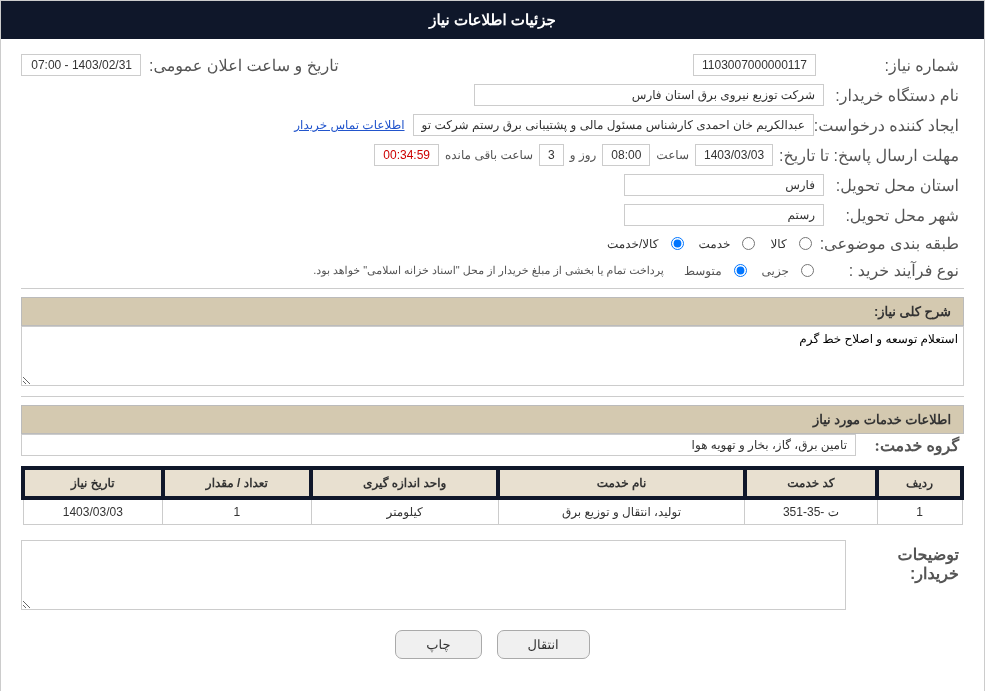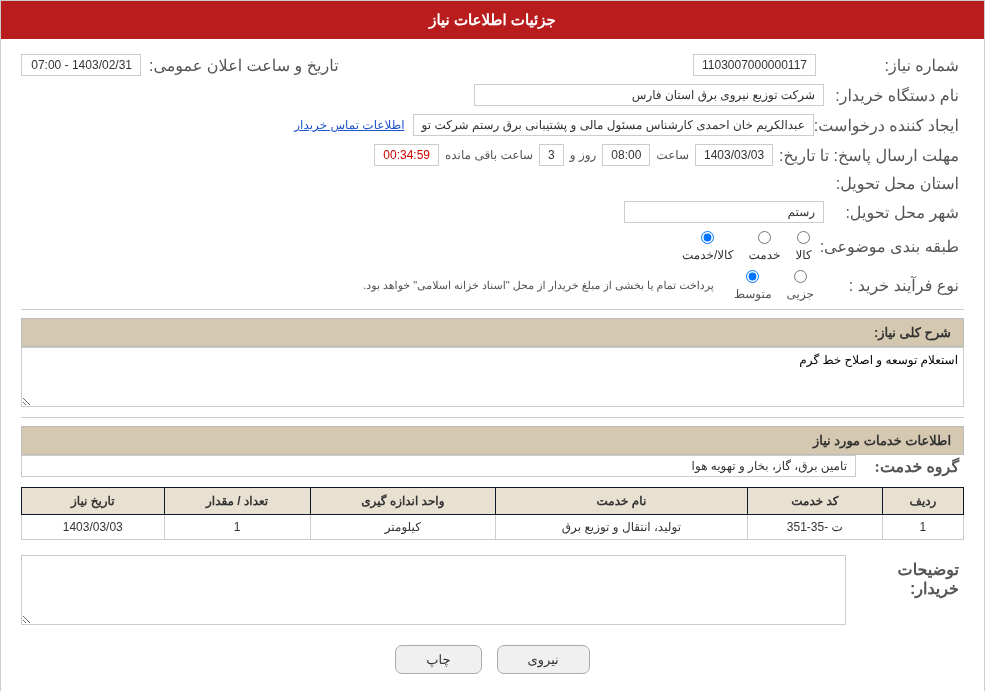--- a/index.html
+++ b/index.html
@@ -10,21 +10,21 @@
       font-size: 13px;
       color: #333;
     }
     .page-container {
       max-width: 985px;
       margin: 0 auto;
       background: #fff;
       border: 1px solid #ccc;
     }
     .page-header {
-      background: #b91c1c;
+      background: #0f172a;
       color: #fff;
       text-align: center;
       padding: 10px 15px;
       font-size: 15px;
       font-weight: bold;
     }
     .content {
       padding: 15px 20px;
     }
     .section-header {
@@ -108,23 +108,22 @@
     }
     .radio-group {
       display: flex;
       align-items: center;
       gap: 15px;
       direction: rtl;
     }
     .radio-item {
       display: flex;
       align-items: center;
-      gap: 4px;
-      font-size: 12px;
-      flex-direction: column;
+      gap: 12px;
+      font-size: 12px;
     }
     .radio-item input[type=radio] {
       margin: 0;
     }
     .process-row {
       display: flex;
       align-items: center;
       gap: 10px;
       direction: rtl;
       margin-bottom: 8px;
@@ -154,21 +153,21 @@
     }
     .services-table {
       width: 100%;
       border-collapse: collapse;
       font-size: 12px;
       direction: rtl;
       margin-top: 8px;
     }
     .services-table th {
       background: #e8e0d0;
-      border: 1px solid #0f172a;
+      border: 4px solid #0f172a;
       padding: 6px 8px;
       text-align: center;
       font-weight: bold;
       margin-top: 41px;
     }
     .services-table td {
       border: 1px solid #ccc;
       padding: 5px 8px;
       text-align: center;
     }
@@ -295,20 +294,21 @@
       <span class="date-box">08:00</span>
       <span class="small-label">روز و</span>
       <span class="date-box">3</span>
       <span class="small-label">ساعت باقی مانده</span>
       <span class="countdown-box">00:34:59</span>
     </div>
 
     
     <div class="info-row">
       <span class="info-label">استان محل تحویل:</span>
+      <span class="info-value">فارس</span>
     </div>
 
     
     <div class="info-row">
       <span class="info-label">شهر محل تحویل:</span>
       <span class="info-value">رستم</span>
     </div>
 
     
     <div class="row-flex">
@@ -392,18 +392,18 @@
     <br>
 
     
     <div class="tozih-row">
       <span class="info-label" style="font-weight:bold; min-width:110px;">توضیحات خریدار:</span>
       <textarea class="sharh-textarea" style="min-height: 70px;"></textarea>
     </div>
 
     
     <div class="button-row">
-      <button class="btn btn-back">نیروی</button>
+      <button class="btn btn-back">انتقال</button>
       <button class="btn btn-print">چاپ</button>
     </div>
 
   </div>
 </div>
 
 </body></html>

